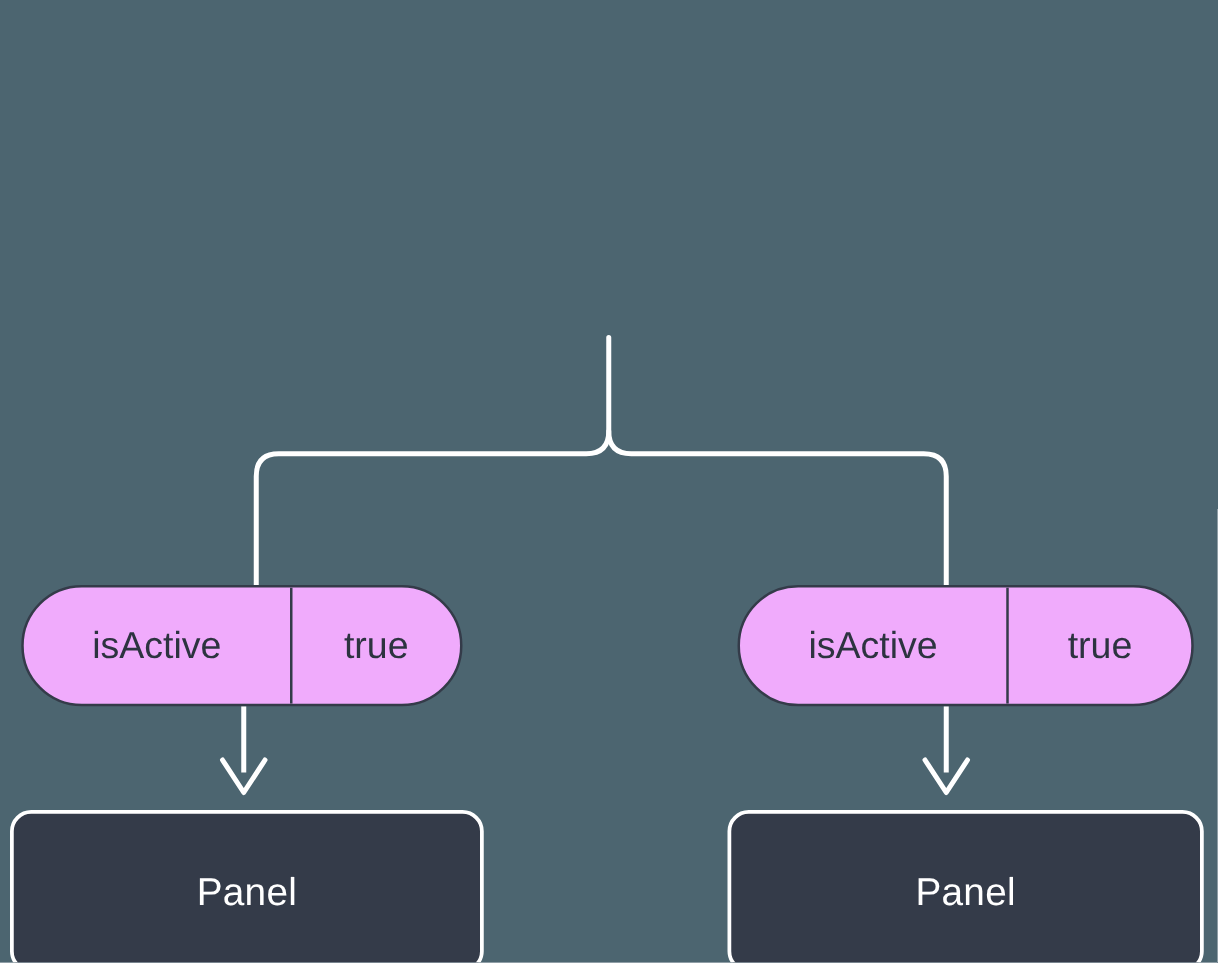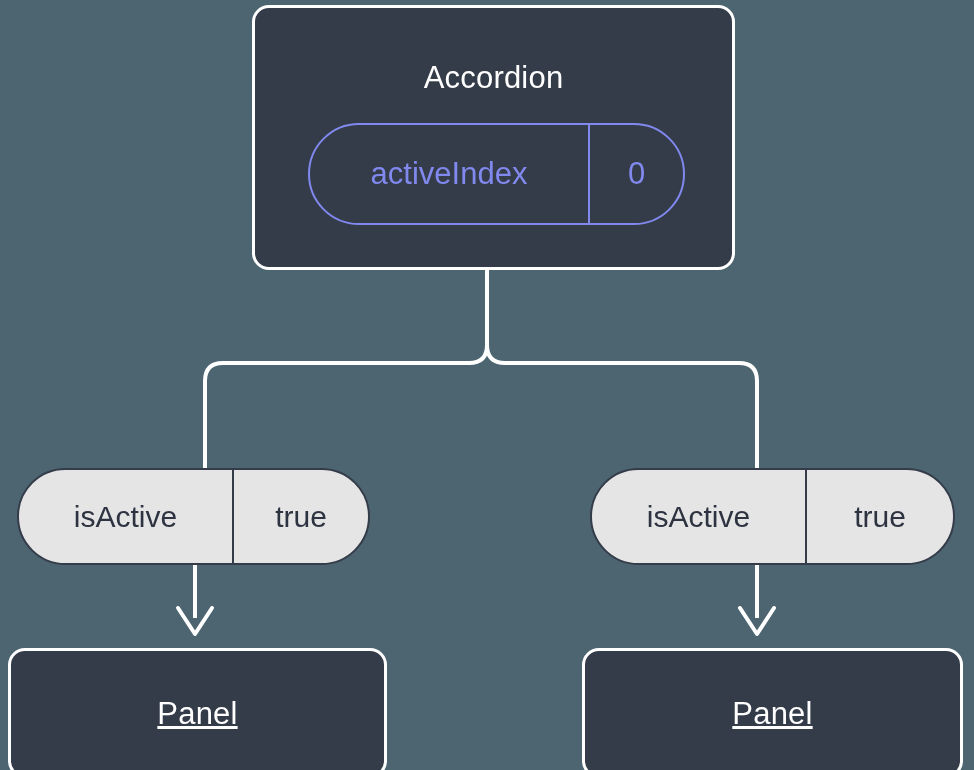--- a/index.html
+++ b/index.html
@@ -66,21 +66,20 @@
   .panel-box {
     height: 130px;
   }
   #panel-left-box  { left: 8px;   top: 648px; width: 379px; }
   #panel-right-box { left: 582px; top: 648px; width: 381px; }
   .panel-box .node-title {
     position: absolute;
     left: 0;
     right: 0;
     top: 45px;
-    text-decoration: underline;
   }
 
   
   .pill {
     position: absolute;
     box-sizing: border-box;
     display: flex;
     align-items: stretch;
     border-radius: 999px;
     overflow: hidden;
@@ -107,21 +106,21 @@
     font-size: 31px;
   }
   #active-index-pill .seg-key   { width: 278px; }
   #active-index-pill .seg-value {
     flex: 1;
     border-left: 2px solid #8189ee;
   }
 
   
   .pill-filled {
-    background: #e5e5e5;
+    background: #f0abfc;
     border: 2px solid #343b49;
     height: 97px;
   }
   .pill-filled .seg {
     color: #2d3340;
     font-size: 30px;
   }
   .pill-filled .seg-value {
     flex: 1;
     border-left: 2px solid #343b49;
@@ -150,28 +149,20 @@
              Q 757 363 757 381
              L 757 468" fill="none" stroke="#ffffff" stroke-width="4" stroke-linecap="round" stroke-linejoin="round"></path>
 
     <line x1="195" y1="565" x2="195" y2="618" stroke="#ffffff" stroke-width="4" stroke-linecap="butt"></line>
     <polyline points="178,608 195,634 212,608" fill="none" stroke="#ffffff" stroke-width="4" stroke-linecap="round" stroke-linejoin="round"></polyline>
 
     <line x1="757" y1="565" x2="757" y2="618" stroke="#ffffff" stroke-width="4" stroke-linecap="butt"></line>
     <polyline points="740,608 757,634 774,608" fill="none" stroke="#ffffff" stroke-width="4" stroke-linecap="round" stroke-linejoin="round"></polyline>
   </svg>
 
-  <div class="node-box" id="accordion-box">
-    <div class="node-title">Accordion</div>
-
-    <div class="pill" id="active-index-pill">
-      <div class="seg seg-key">activeIndex</div>
-      <div class="seg seg-value">0</div>
-    </div>
-  </div>
 
   <div class="pill pill-filled" id="is-active-true-pill">
     <div class="seg seg-key">isActive</div>
     <div class="seg seg-value">true</div>
   </div>
 
   <div class="pill pill-filled" id="is-active-false-pill">
     <div class="seg seg-key">isActive</div>
     <div class="seg seg-value">true</div>
   </div>

